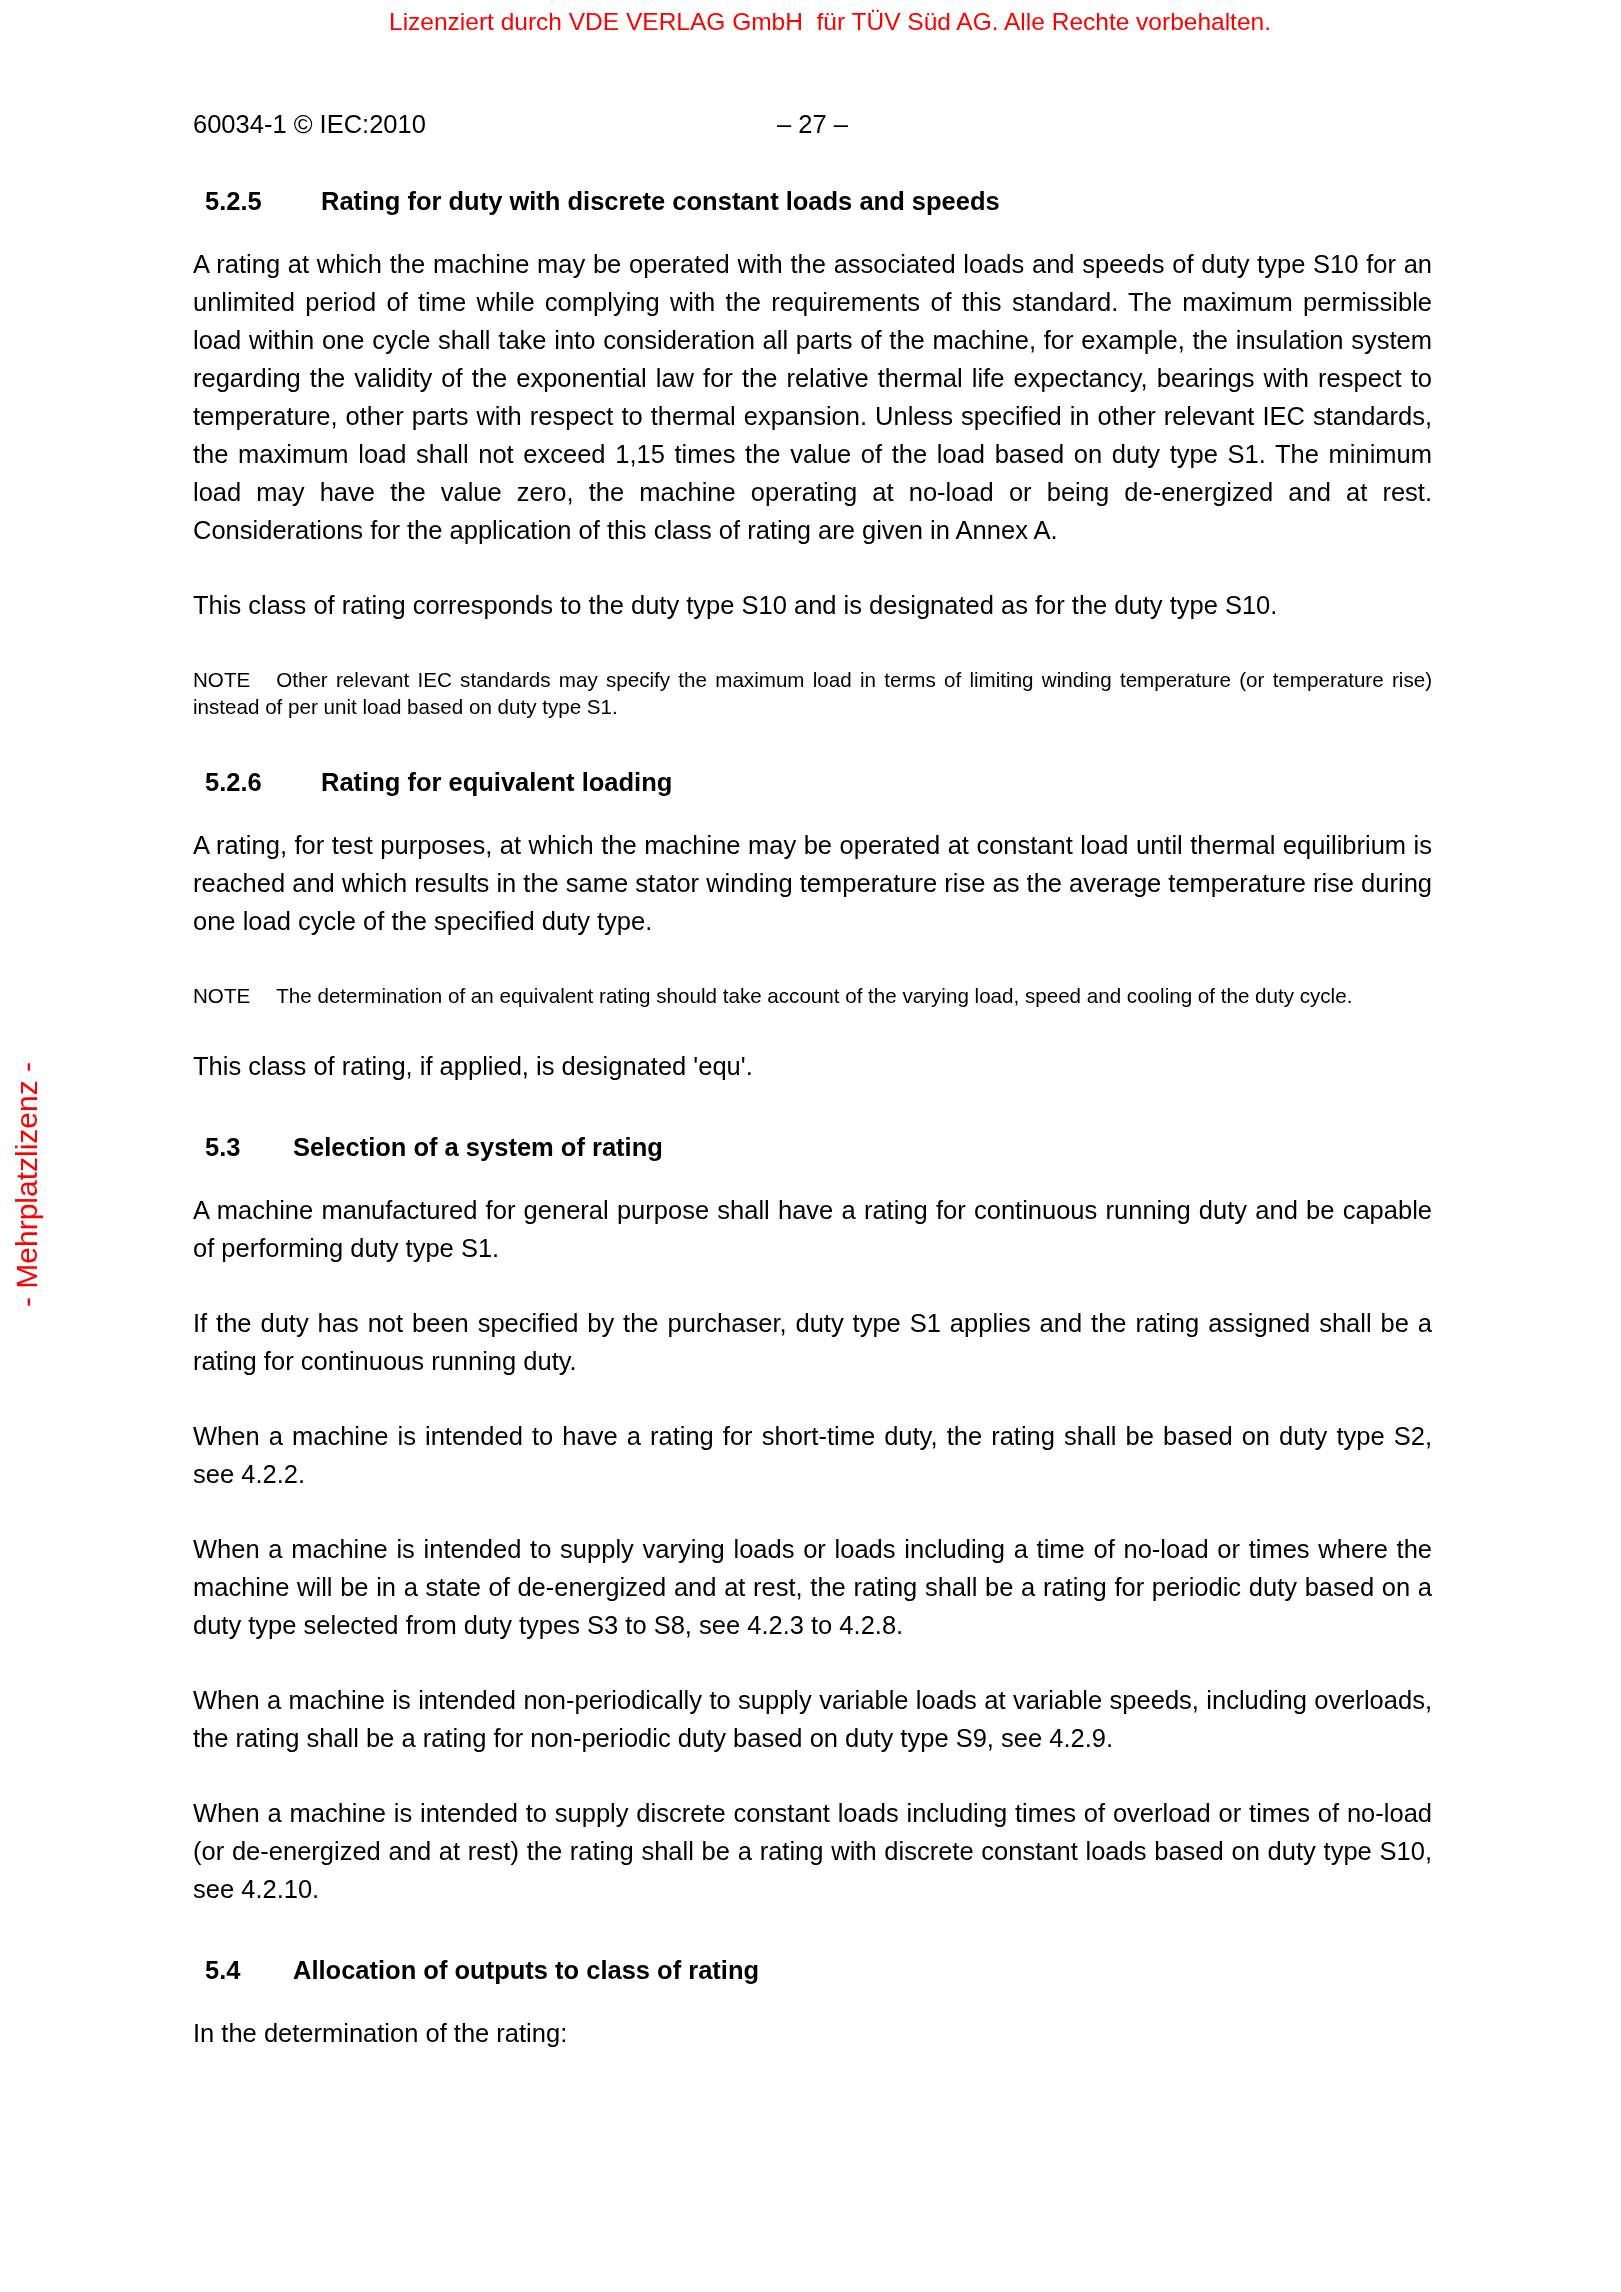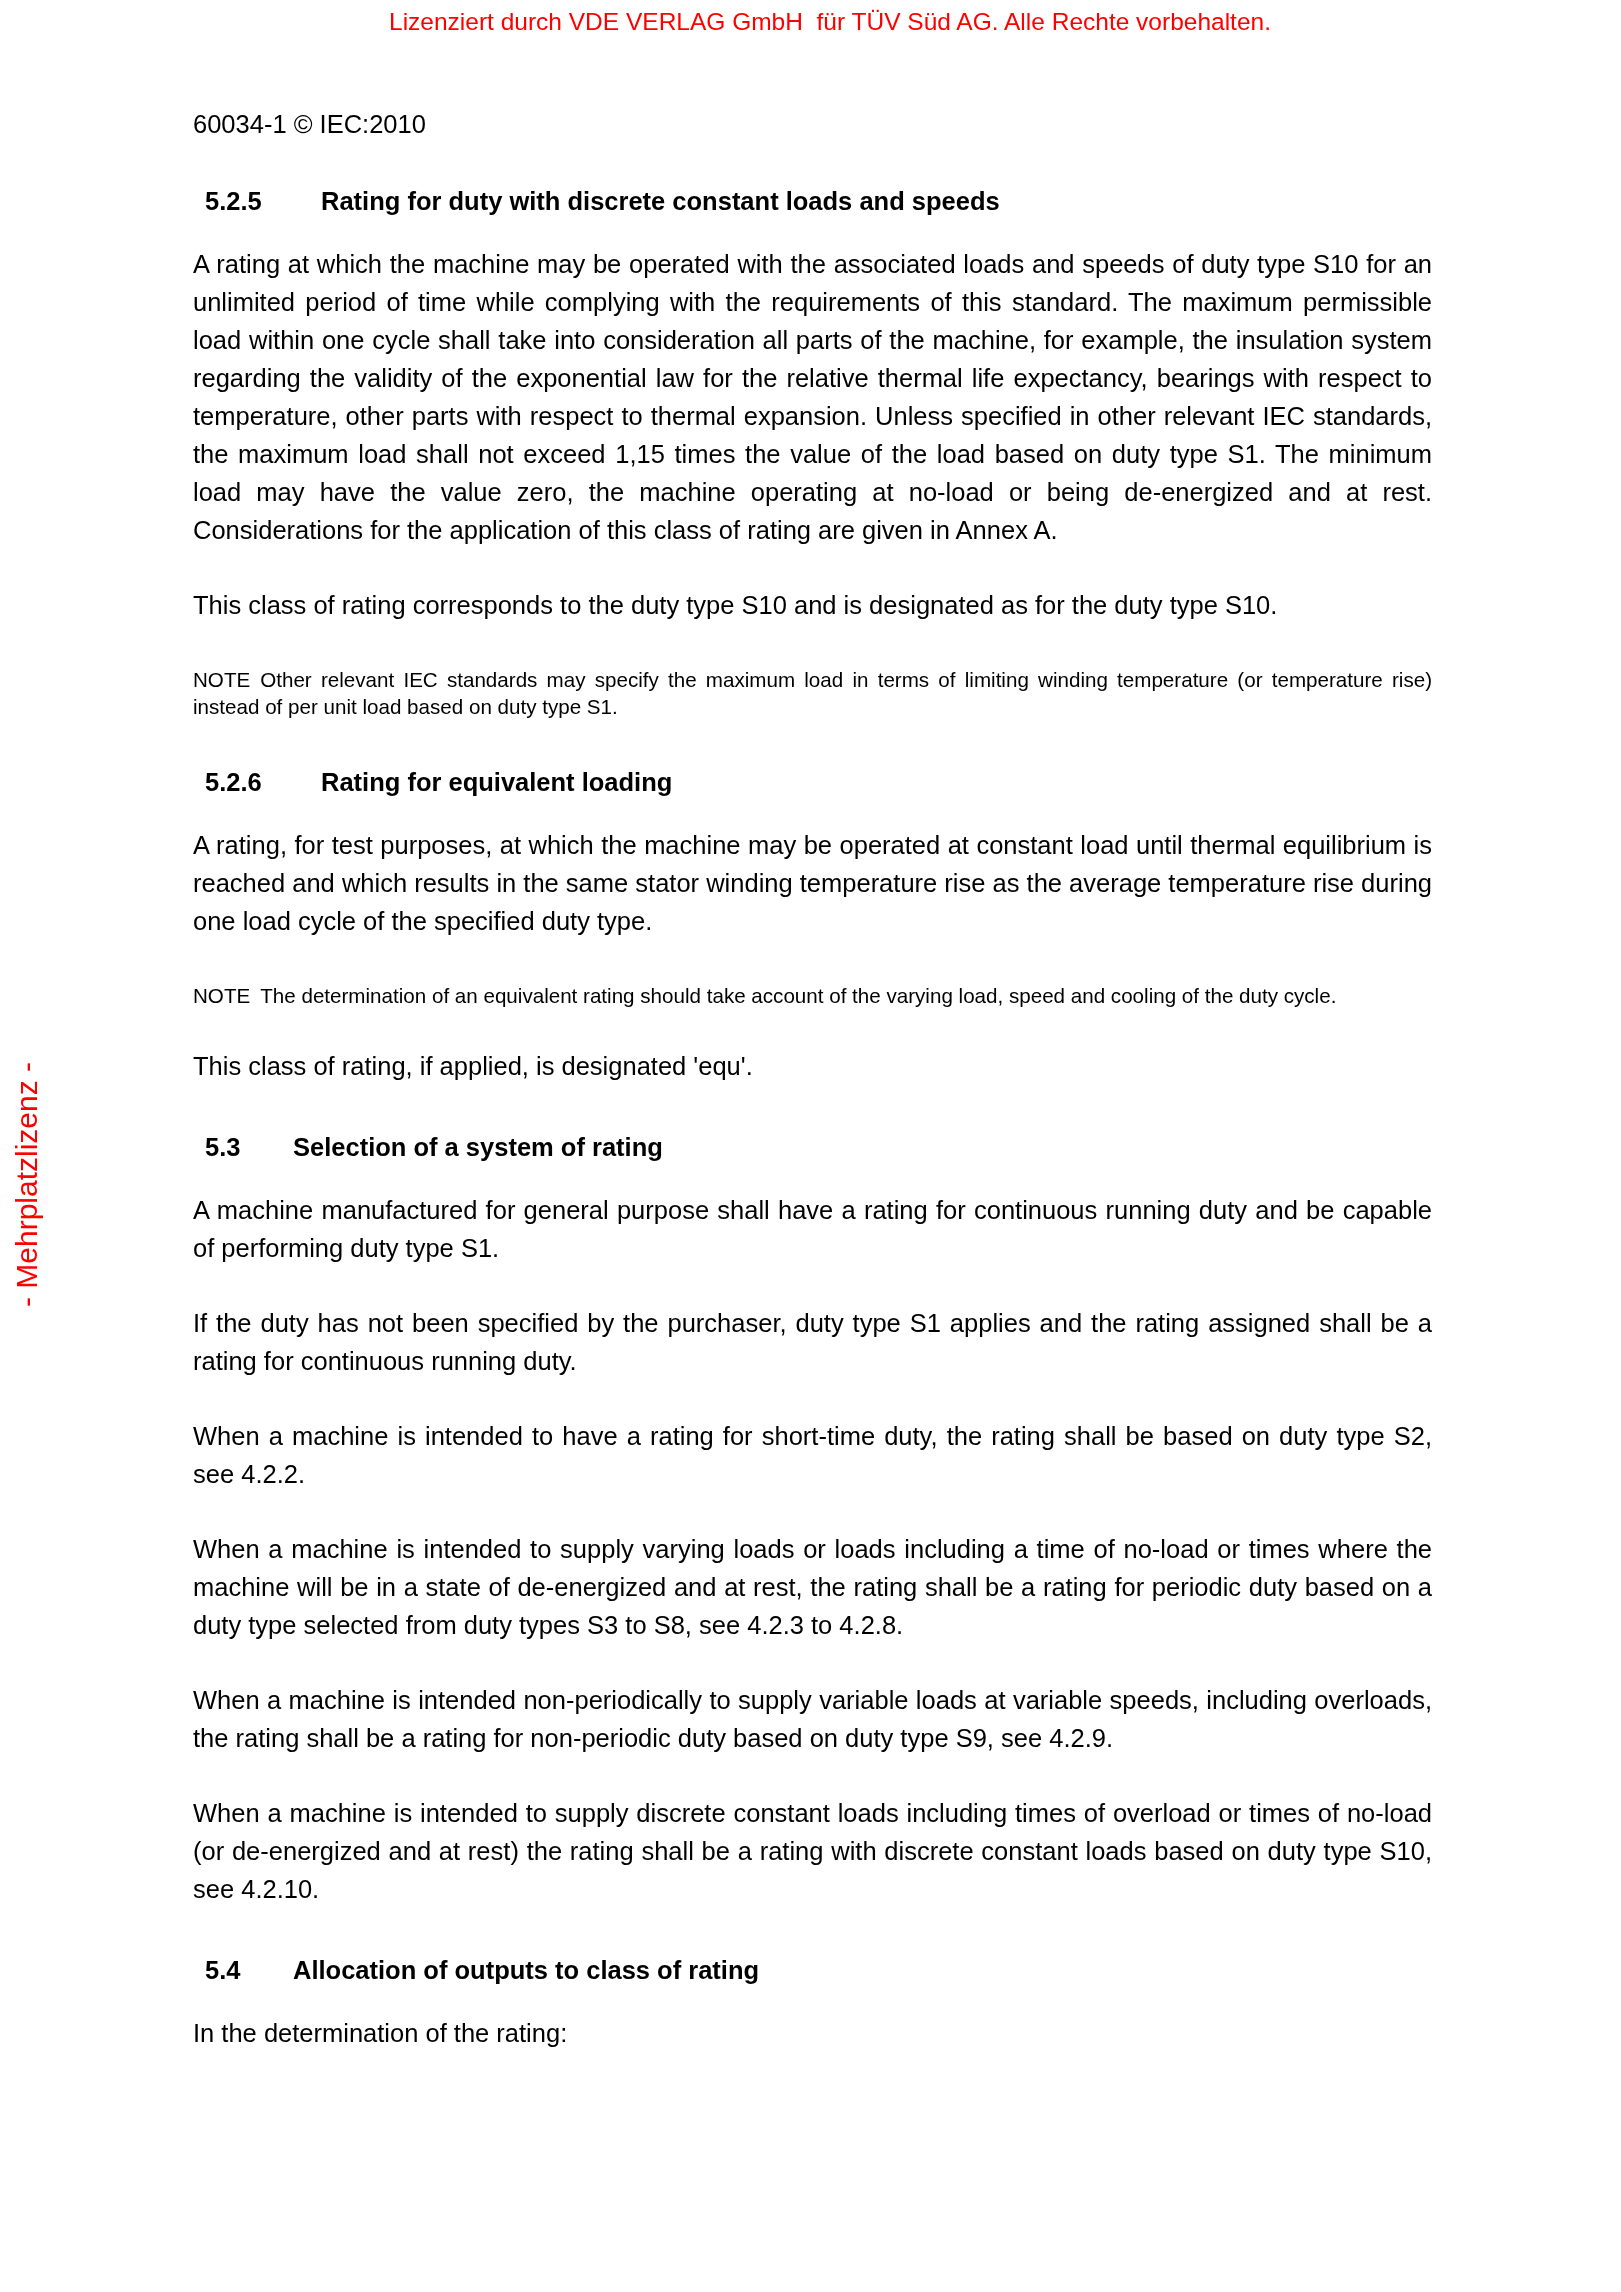--- a/index.html
+++ b/index.html
@@ -62,35 +62,36 @@
     line-height:38px;
     text-align:justify;
   }
   h2.sec + p.b { margin-top:29px; }
   p.note {
     margin:43px 0 0 0;
     font-size:20.6px;
     line-height:26.5px;
     text-align:justify;
   }
-  .note .nlabel { margin-right:10px; }
+  .note .nlabel { margin-right:26px; }
 </style>
 </head>
 <body>
 
 <div class="page">
 
   <div class="license">Lizenziert durch VDE VERLAG GmbH  für TÜV Süd AG. Alle Rechte vorbehalten.</div>
 
   <div class="watermark">- Mehrplatzlizenz -</div>
 
   <div class="content">
 
     <div class="pagehead">
       <span class="docref">60034-1 © IEC:2010</span>
+      <span class="pagenum">– 27 –</span>
     </div>
 
     <h2 class="sec"><span class="num sub">5.2.5</span><span class="ttl">Rating for duty with discrete constant loads and speeds</span></h2>
 
     <p class="b">A rating at which the machine may be operated with the associated loads and speeds of duty type S10 for an unlimited period of time while complying with the requirements of this standard. The maximum permissible load within one cycle shall take into consideration all parts of the machine, for example, the insulation system regarding the validity of the exponential law for the relative thermal life expectancy, bearings with respect to temperature, other parts with respect to thermal expansion. Unless specified in other relevant IEC standards, the maximum load shall not exceed 1,15 times the value of the load based on duty type S1. The minimum load may have the value zero, the machine operating at no-load or being de-energized and at rest. Considerations for the application of this class of rating are given in Annex A.</p>
 
     <p class="b">This class of rating corresponds to the duty type S10 and is designated as for the duty type S10.</p>
 
     <p class="note"><span class="nlabel">NOTE</span><span>Other relevant IEC standards may specify the maximum load in terms of limiting winding temperature (or temperature rise) instead of per unit load based on duty type S1.</span></p>
 

